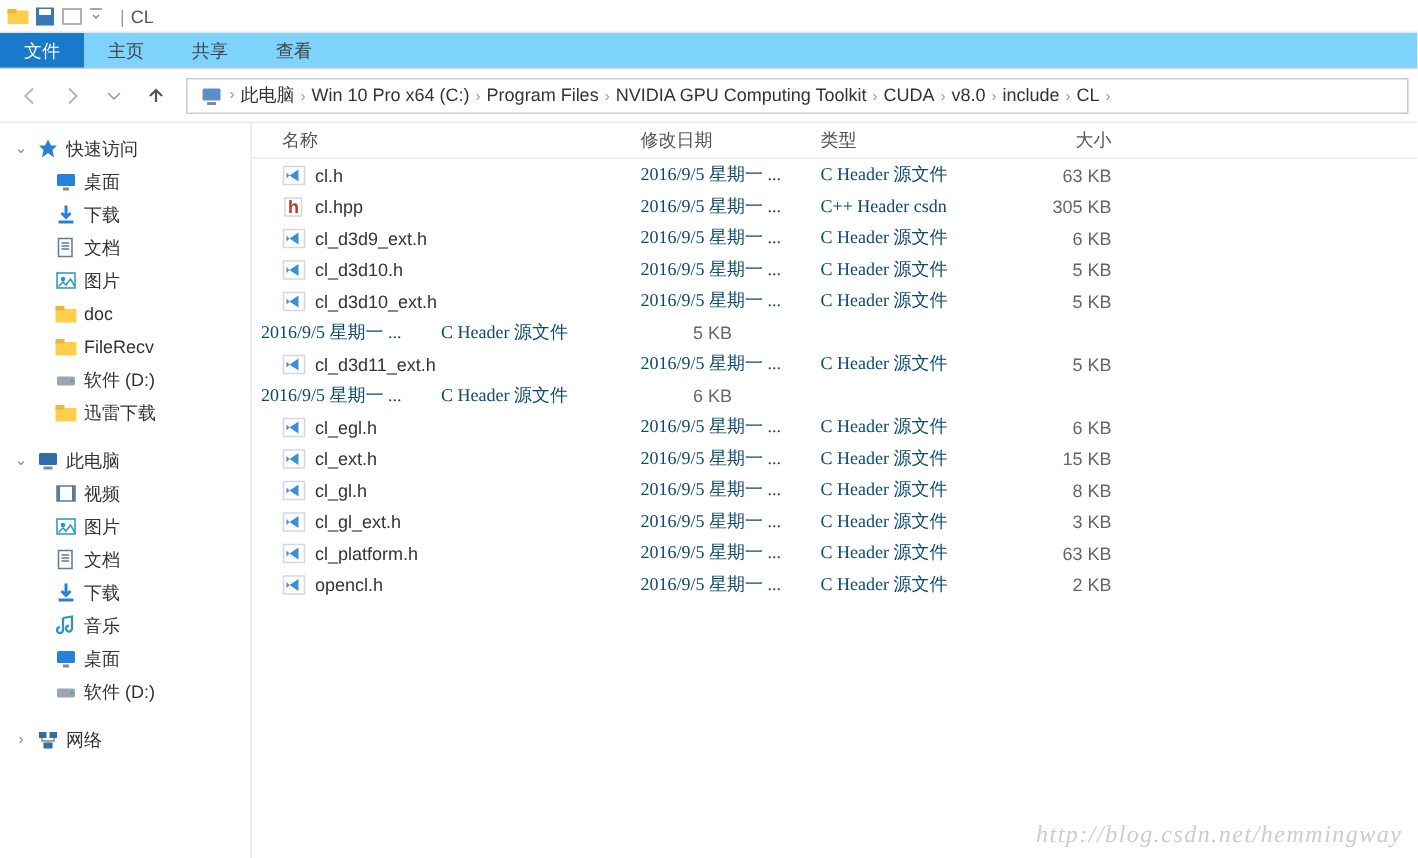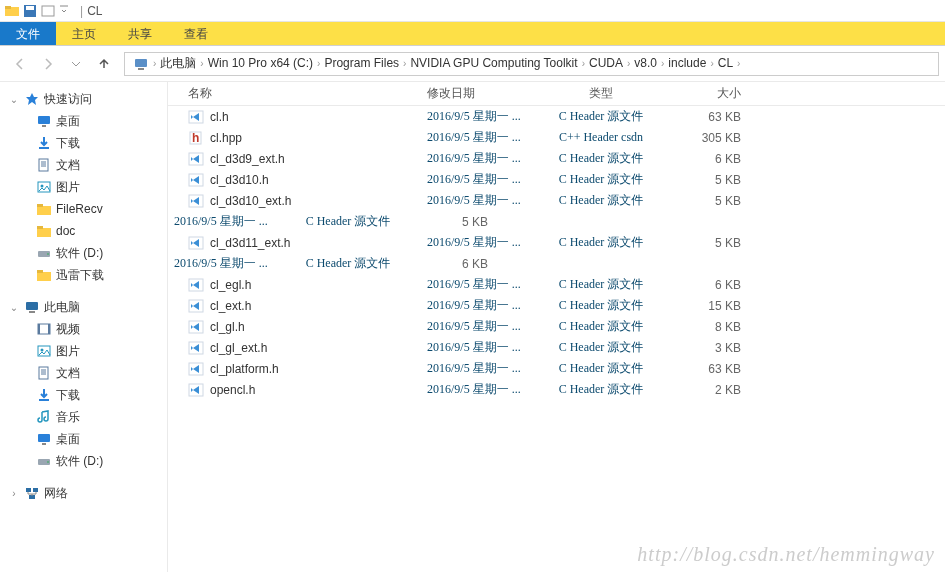--- a/index.html
+++ b/index.html
@@ -1,21 +1,21 @@
 <!DOCTYPE html>
 <html><head>
 <meta charset="utf-8">
 <style>
 * { margin: 0; padding: 0; box-sizing: border-box; font-family: "Microsoft YaHei", "Segoe UI", sans-serif; font-size: 12px; }
 body { background: #fff; width: 945px; height: 572px; overflow: hidden; position: relative; }
 .title-bar { height: 22px; background: #fff; display: flex; align-items: center; padding: 0 4px; border-bottom: 1px solid #e5e5e5; }
 .title-bar .icon-sm { width: 16px; height: 16px; margin-right: 2px; }
 .title-bar .sep { color: #999; margin: 0 4px; }
 .title-text { color: #555; }
-.ribbon { height: 24px; display: flex; align-items: stretch; border-bottom: 1px solid #d0d0d0; background: #fde047; }
+.ribbon { height: 24px; display: flex; align-items: stretch; border-bottom: 1px solid #d0d0d0; background: #7dd3fc; }
 .ribbon .tab { padding: 4px 16px; color: #444; cursor: default; }
 .ribbon .tab.file { background: #1979ca; color: #fff; }
 .addr-bar { height: 36px; display: flex; align-items: center; padding: 0 6px; background: #fff; border-bottom: 1px solid #eaeaea; }
 .nav-btn { width: 24px; height: 24px; display: flex; align-items: center; justify-content: center; color: #888; margin: 0 2px; }
 .nav-btn.enabled { color: #555; }
 .breadcrumbs { flex: 1; height: 24px; border: 1px solid #ccc; background: #fff; display: flex; align-items: center; padding: 0 4px; margin-left: 6px; overflow: hidden; }
 .bc-item { color: #333; padding: 0 4px; white-space: nowrap; }
 .bc-sep { color: #999; font-size: 10px; }
 .main { display: flex; height: calc(572px - 22px - 24px - 36px); }
 .sidebar { width: 168px; border-right: 1px solid #eaeaea; overflow-y: auto; padding-top: 6px; }
@@ -24,29 +24,29 @@
 .nav-row.selected { background: #cce8ff; }
 .exp { width: 12px; color: #888; font-size: 10px; text-align: center; }
 .tree-icon { width: 16px; height: 16px; margin: 0 4px; display: inline-flex; align-items: center; justify-content: center; }
 .nav-label { color: #333; white-space: nowrap; overflow: hidden; }
 .sub .nav-row { padding-left: 20px; }
 .content { flex: 1; overflow: auto; }
 .col-headers { display: flex; height: 24px; align-items: center; border-bottom: 1px solid #eaeaea; color: #555; }
 .col { padding: 0 6px; }
 .c-name { width: 253px; padding-left: 20px; }
 .c-date { width: 120px; }
-.c-type { width: 120px; text-align: center; }
+.c-type { width: 120px; }
 .c-size { width: 86px; text-align: right; }
 .file-row { display: flex; height: 21px; align-items: center; }
 .file-row .c-name { display: flex; align-items: center; }
 .file-icon { width: 16px; height: 16px; margin-right: 6px; display: inline-flex; align-items: center; justify-content: center; }
 .file-row .val { color: #333; }
 .file-row .c-date .val, .file-row .c-type .val { color: #0c4a6e; font-family: Liberation Serif, serif; }
 .file-row .c-size .val { color: #666; }
-.watermark { position: absolute; right: 10px; bottom: 6px; color: #ccc; font-style: italic; font-size: 20px; font-family: serif; letter-spacing: 1px; }
+.watermark { position: absolute; right: 10px; bottom: 6px; color: #ccc; font-style: italic; font-size: 16px; font-family: serif; letter-spacing: 1px; }
 svg { display: block; }
 </style>
 </head>
 <body>
 
 <div class="title-bar">
   <span class="icon-sm">
       <svg width="16" height="16">
         <rect x="1" y="4" width="14" height="9" fill="#ffcf4b"></rect>
         <rect x="1" y="3" width="6" height="3" fill="#e6b83d"></rect>
@@ -167,31 +167,31 @@
             <span class="nav-label">图片</span>
           </div>
           <div class="nav-row">
             <span class="exp"></span>
             <span class="tree-icon">
               <svg width="16" height="16">
                 <rect x="1" y="5" width="14" height="9" fill="#ffcf4b"></rect>
                 <rect x="1" y="3" width="6" height="3" fill="#e6b83d"></rect>
               </svg>
             </span>
-            <span class="nav-label">FileRecv</span>
+            <span class="nav-label">doc</span>
           </div>
           <div class="nav-row">
             <span class="exp"></span>
             <span class="tree-icon">
               <svg width="16" height="16">
                 <rect x="1" y="5" width="14" height="9" fill="#ffcf4b"></rect>
                 <rect x="1" y="3" width="6" height="3" fill="#e6b83d"></rect>
               </svg>
             </span>
-            <span class="nav-label">doc</span>
+            <span class="nav-label">FileRecv</span>
           </div>
           <div class="nav-row">
             <span class="exp"></span>
             <span class="tree-icon">
               <svg width="16" height="16">
                 <rect x="2" y="6" width="12" height="6" fill="#9aa6b2" rx="1"></rect>
                 <circle cx="12" cy="9" r="1" fill="#5a7"></circle>
               </svg>
             </span>
             <span class="nav-label">软件 (D:)</span>

